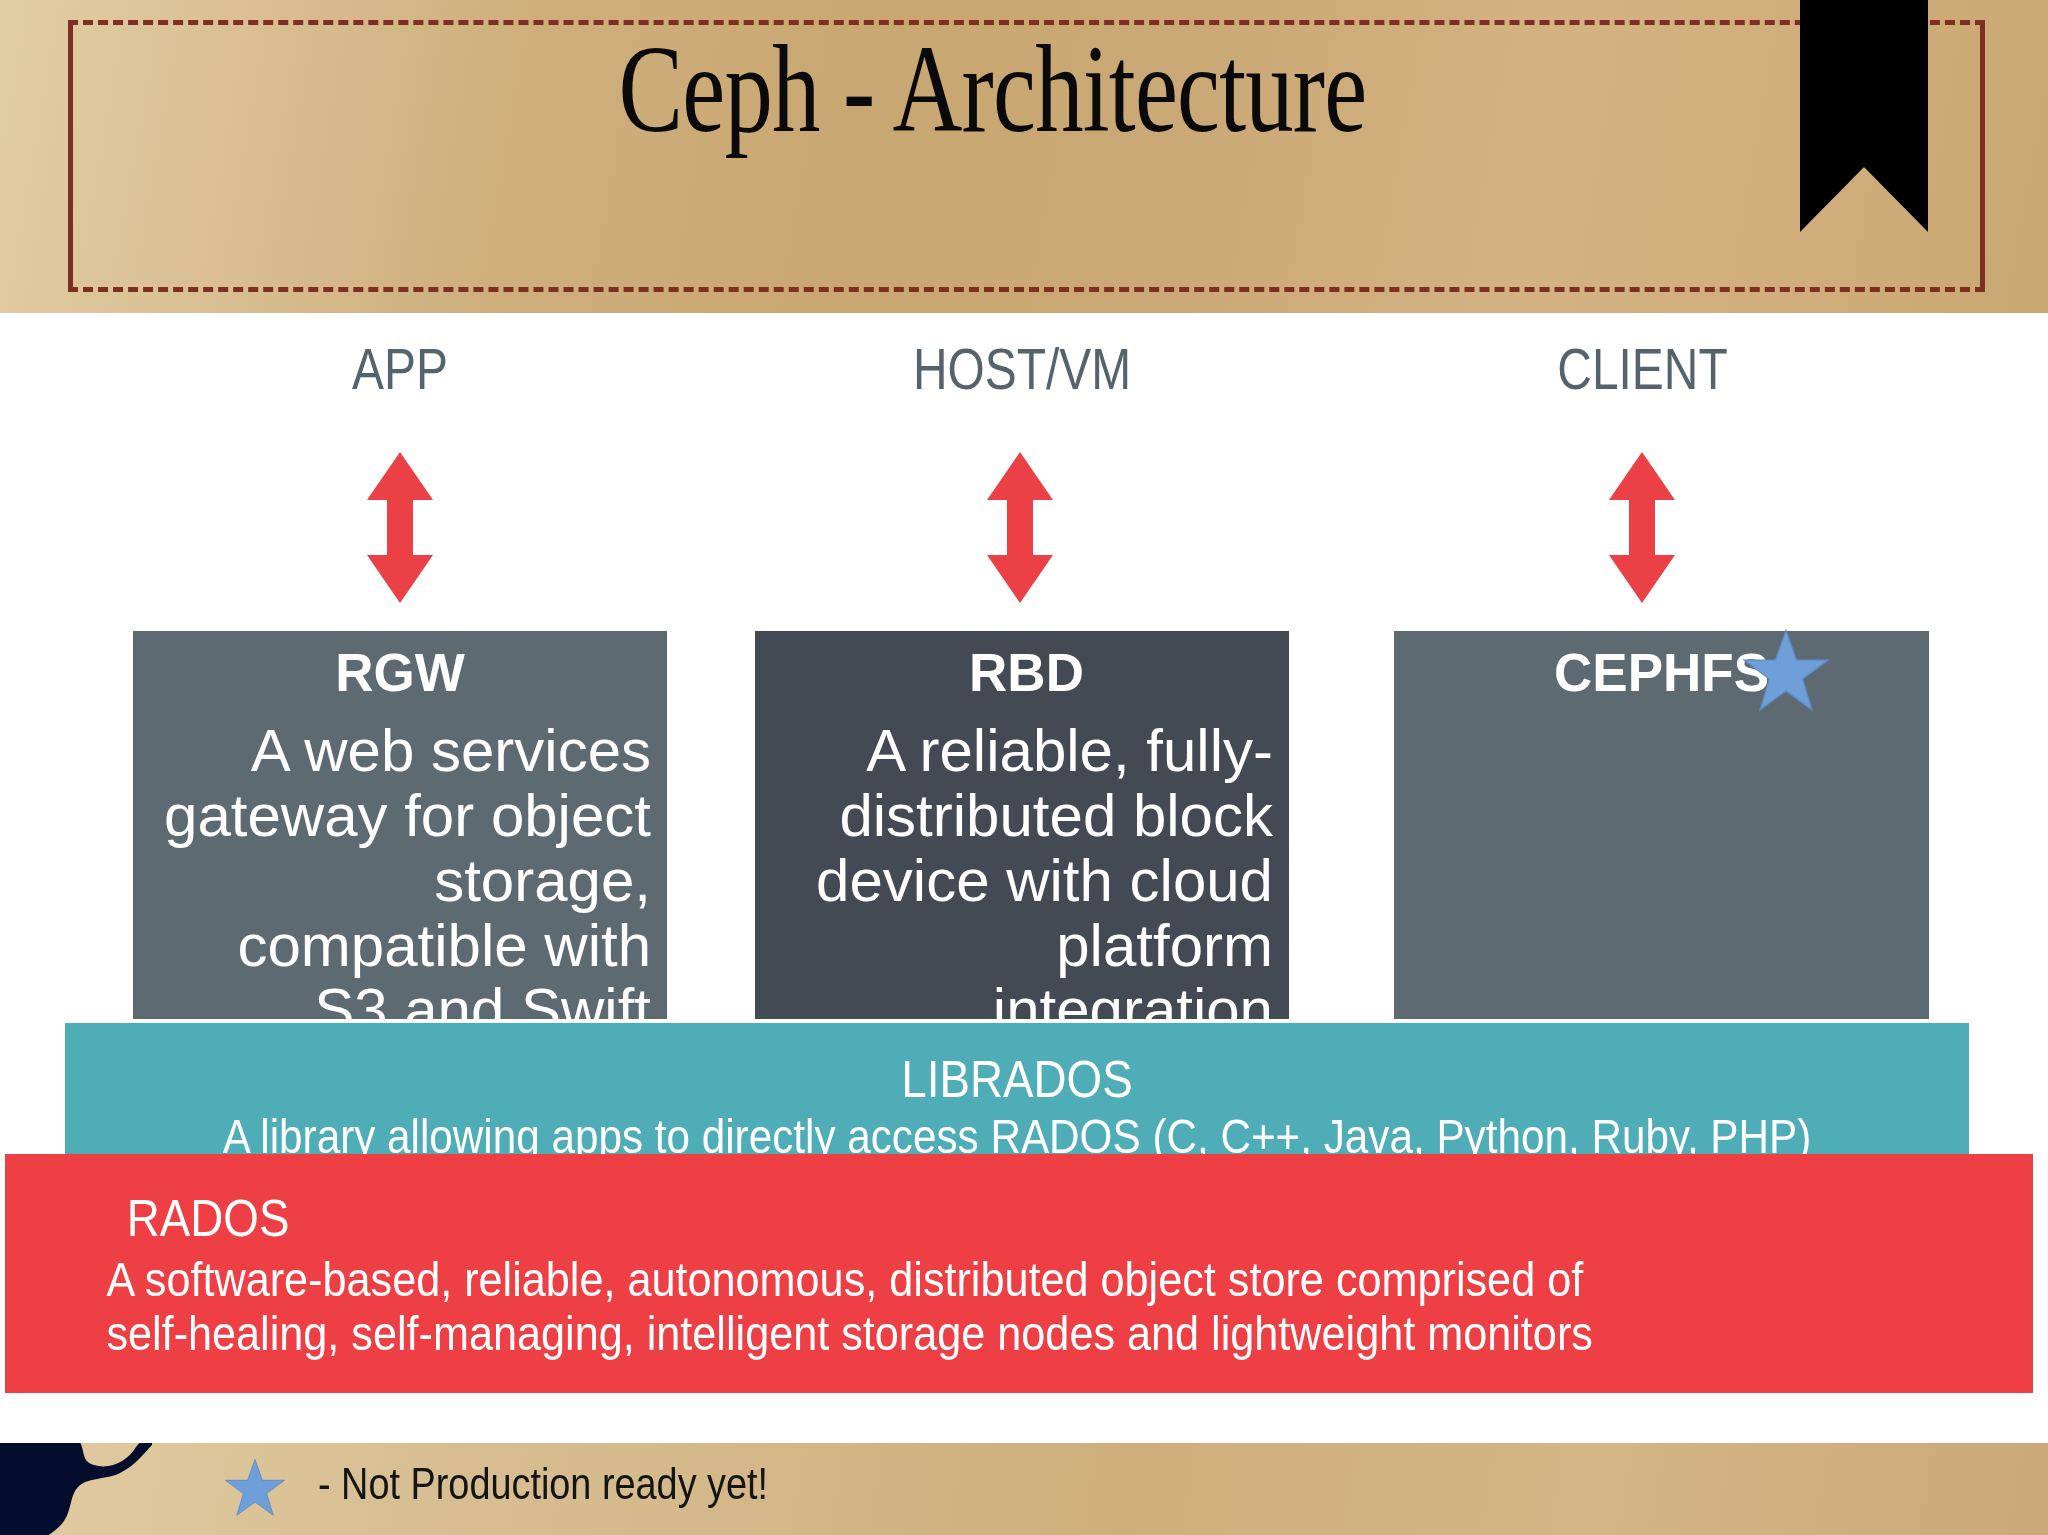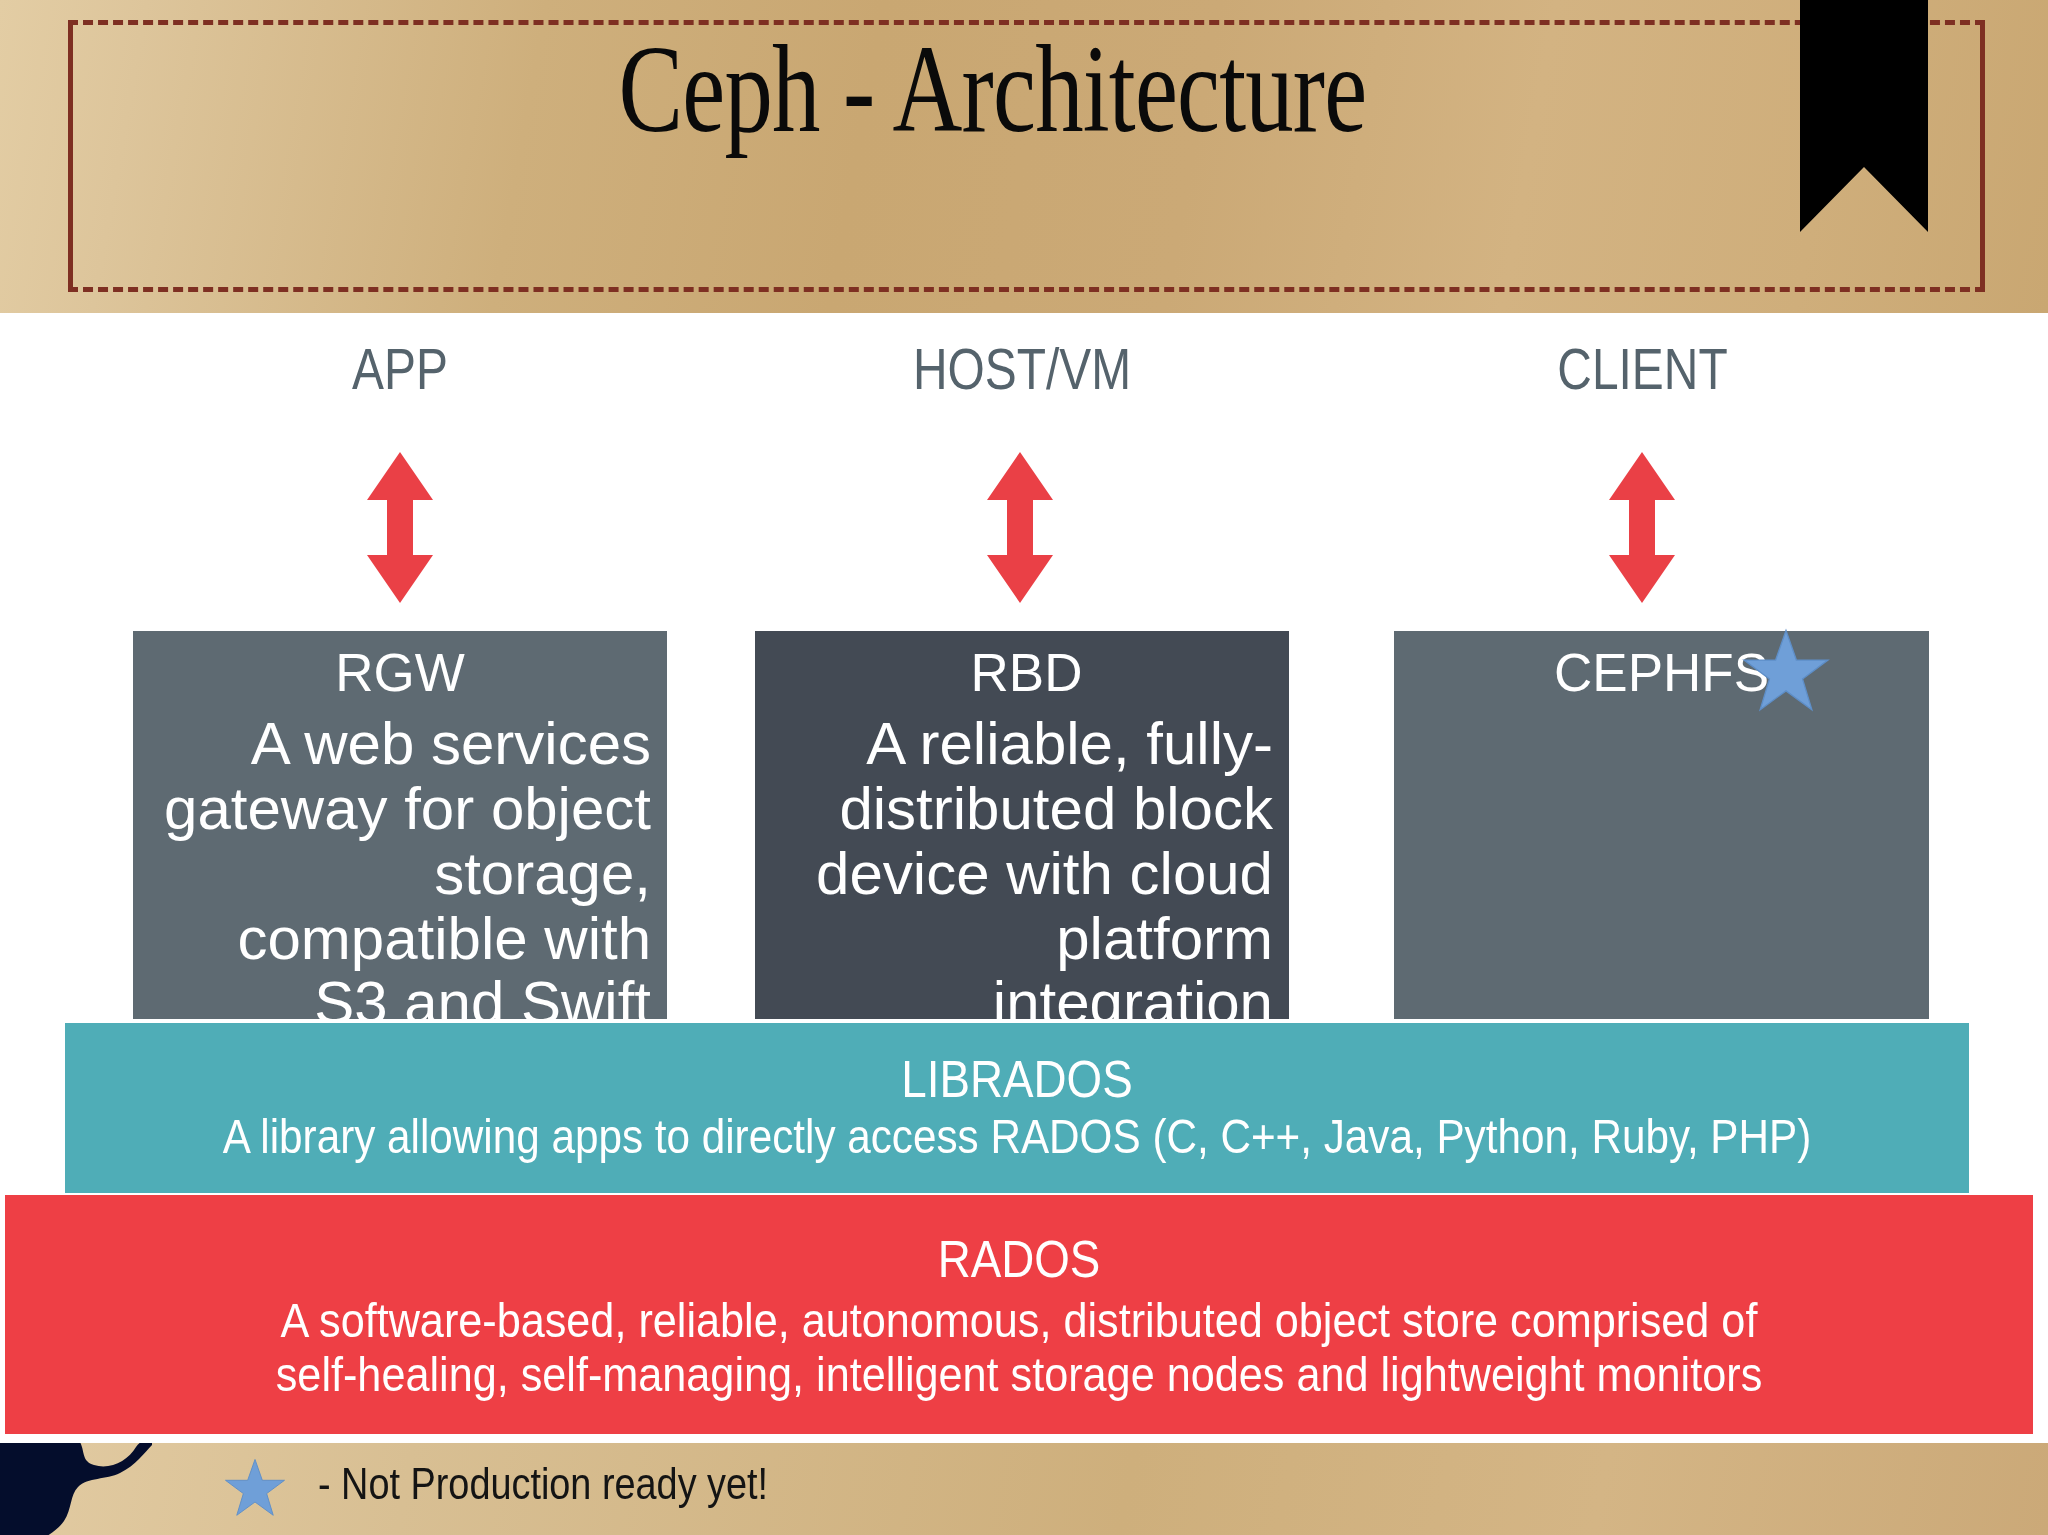--- a/index.html
+++ b/index.html
@@ -100,23 +100,23 @@
     box-sizing: border-box;
     padding-top: 14px;
   }
   .svc-box.b0 { left: 133px;  width: 534px; background: #5e6a72; }
   .svc-box.b1 { left: 755px;  width: 534px; background: #434a54; padding-left: 9px; }
   .svc-box.b2 { left: 1394px; width: 535px; background: #5e6a72; }
 
   .svc-title {
     font-size: 53px;
     line-height: 1.06;
-    font-weight: 400;
-    color: #ffffff;
-    margin: 0 0 11px 0;
+    font-weight: 700;
+    color: #ffffff;
+    margin: 0 0 18px 0;
   }
   .svc-desc {
     font-size: 60px;
     line-height: 1.08;
     font-weight: 400;
     color: #ffffff;
     margin: 0;
     padding: 0 16px;
     text-align: right;
   }
@@ -162,26 +162,26 @@
     line-height: 1.1;
     margin: 4px 0 0 0;
     transform: scaleX(0.88);
     white-space: nowrap;
   }
 
   
   .rados {
     position: absolute;
     left: 5px;
-    top: 1195px;
+    top: 1154px;
     width: 2028px;
     height: 239px;
     background: #ee3f45;
     color: #ffffff;
-    text-align: center;
+    text-align: left;
     box-sizing: border-box;
     padding-top: 36px;
   }
   .rados-title {
     font-size: 52px;
     line-height: 1.1;
     margin: 0;
     transform: scaleX(0.88);
   }
   .rados-desc {

